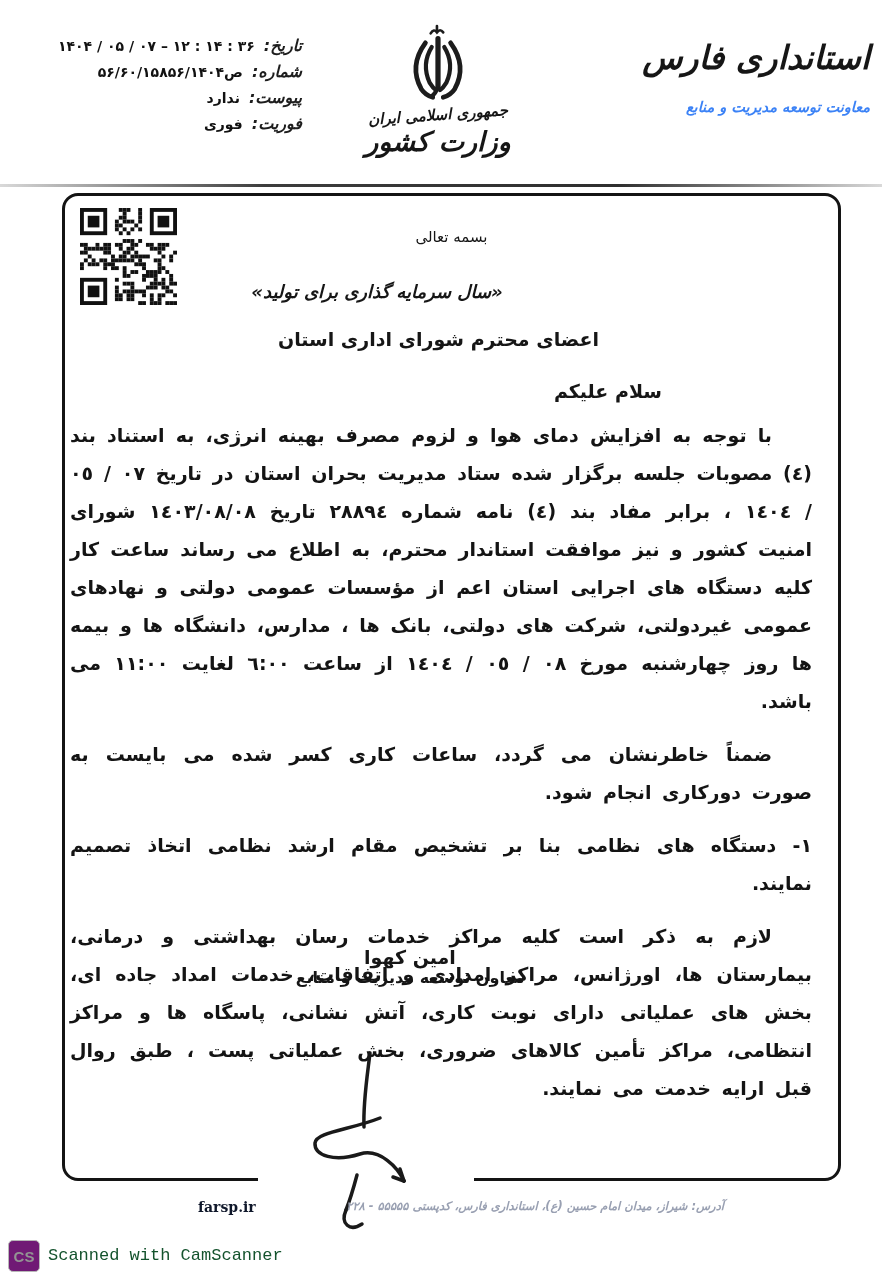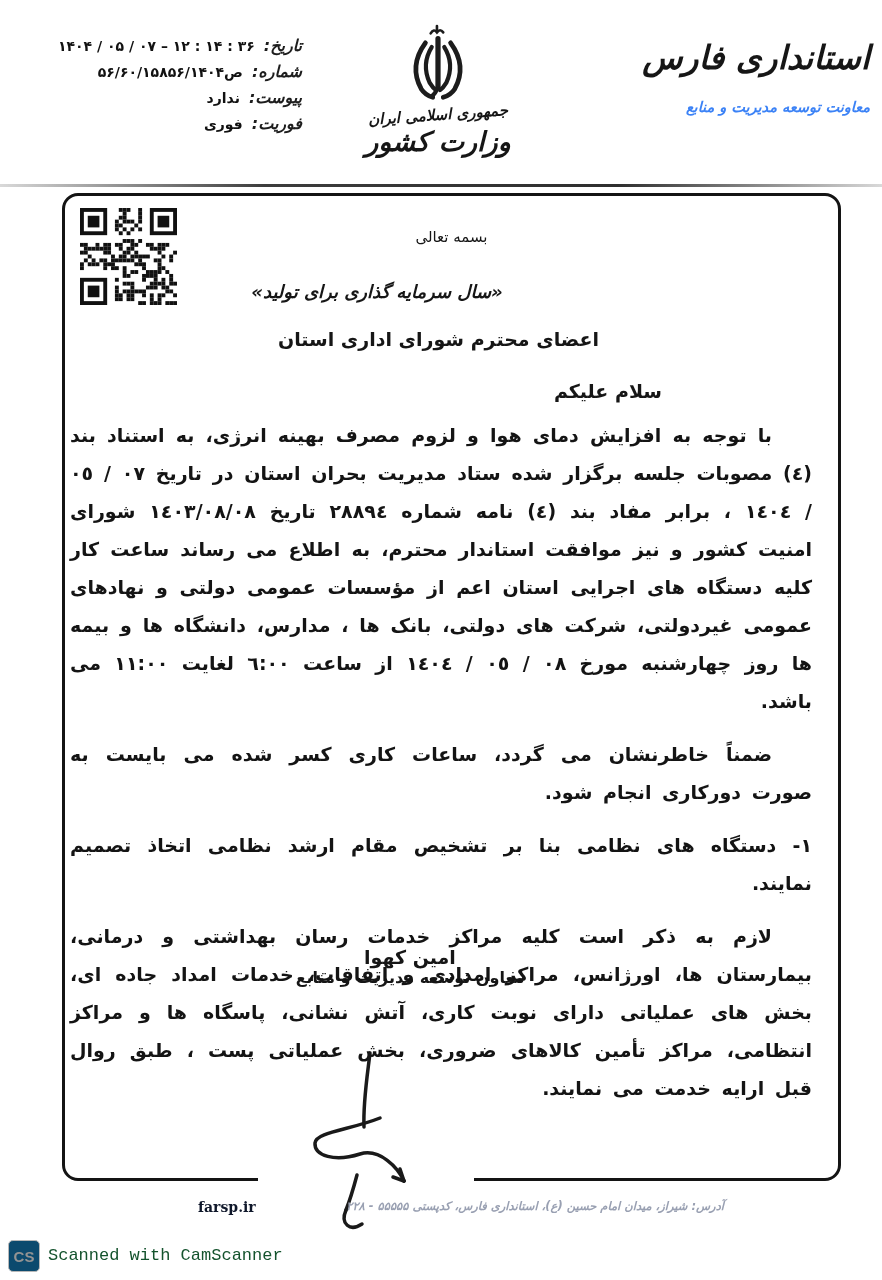--- a/index.html
+++ b/index.html
@@ -53,21 +53,21 @@
   .signatory .sig-title{font-weight:bold;font-size:16px;margin-top:0;}
 
   .signature-svg{left:280px;top:1040px;}
 
   
   .website{left:198px;top:1199px;font-weight:bold;font-size:14px;color:#0f172a;font-family:"DejaVu Serif","DejaVu Sans",serif;}
   .address{right:158px;top:1199px;direction:rtl;white-space:nowrap;
     font-style:italic;font-weight:bold;font-size:11.5px;color:#99a0b2;padding-left:22px;}
 
   .scan-strip{left:0;top:1232px;width:882px;height:48px;background:#ffffff;}
-  .cs-badge{left:8px;top:1240px;width:30px;height:30px;background:#0c4a6e;border:1px solid #b8b8b8;
+  .cs-badge{left:8px;top:1240px;width:30px;height:30px;background:#701a75;border:1px solid #b8b8b8;
     border-radius:5px;display:flex;align-items:center;justify-content:center;
     font-weight:bold;font-size:15px;color:#939393;font-family:"Liberation Sans",sans-serif;}
   .cs-text{left:48px;top:1246px;font-size:17px;color:#14532d;font-family:Liberation Mono, monospace;}
 </style>
 </head>
 <body>
 
 <div class="abs meta-block">
   <div class="meta-row">
     <span class="meta-label">تاریخ:</span>

